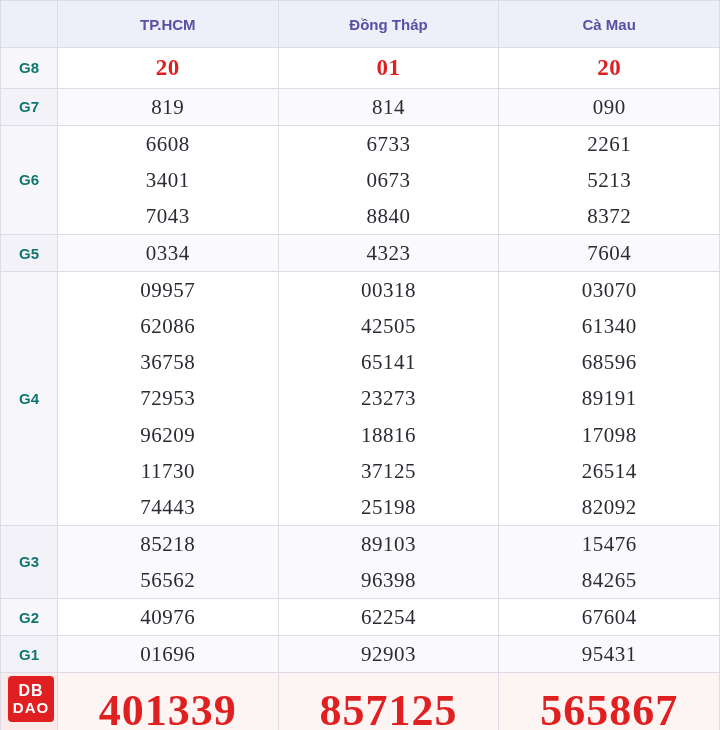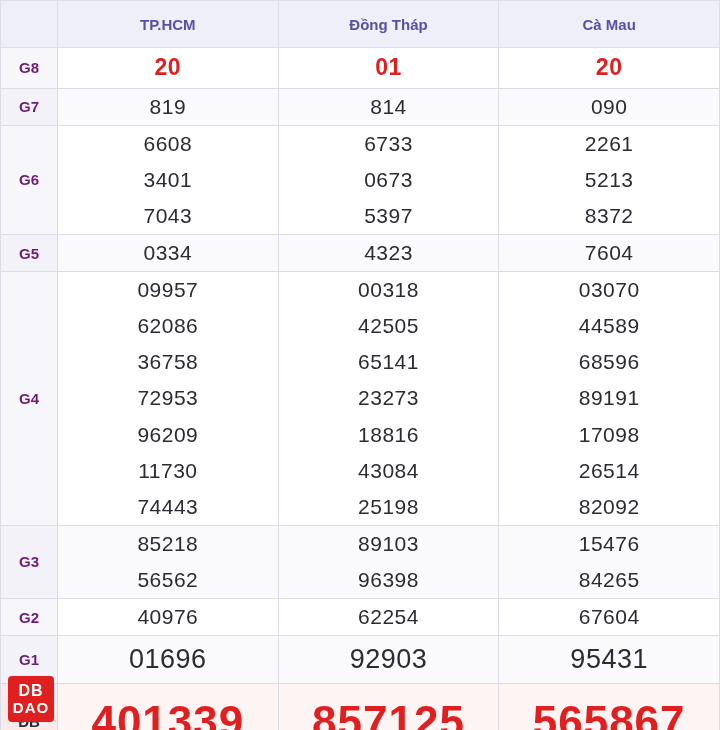--- a/index.html
+++ b/index.html
@@ -32,47 +32,48 @@
     font-weight: bold;
     height: 46px;
   }
   th.corner-cell {
     width: 56px;
     background: #efeffa;
   }
   td.label-cell {
     width: 56px;
     background: #f6f6fb;
-    color: #701a75;
+    color: #0f766e;
     font-weight: bold;
     font-size: 15px;
   }
   td.num-cell {
     font-size: 21px;
     color: #2b2b33;
     letter-spacing: 0.5px;
+    font-family: Liberation Serif, serif;
   }
   tr.row-alt td.num-cell {
     background: #fafafd;
   }
   tr.row-alt td.label-cell {
     background: #f2f2f8;
   }
   .numline {
     line-height: 1.72;
   }
   .highlight {
     color: #e02020;
     font-weight: bold;
   }
   tr.g8 td.num-cell {
     font-size: 23px;
   }
   tr.g1 td.num-cell {
-    font-size: 27px;
+    font-size: 21px;
     margin-top: 12px;
   }
   tr.db td.label-cell {
     background: #fbeaea;
     color: #2b2b33;
   }
   tr.db td.num-cell {
     font-size: 44px;
     color: #e02020;
     font-weight: bold;
@@ -153,21 +154,21 @@
     <tr>
       <td class="label-cell">G6</td>
       <td class="num-cell">
         <div class="numline">6608</div>
         <div class="numline">3401</div>
         <div class="numline">7043</div>
       </td>
       <td class="num-cell">
         <div class="numline">6733</div>
         <div class="numline">0673</div>
-        <div class="numline">5397</div>
+        <div class="numline">8840</div>
       </td>
       <td class="num-cell">
         <div class="numline">2261</div>
         <div class="numline">5213</div>
         <div class="numline">8372</div>
       </td>
     </tr>
 
     <tr class="row-alt">
       <td class="label-cell">G5</td>
@@ -192,26 +193,26 @@
         <div class="numline">96209</div>
         <div class="numline">11730</div>
         <div class="numline">74443</div>
       </td>
       <td class="num-cell">
         <div class="numline">00318</div>
         <div class="numline">42505</div>
         <div class="numline">65141</div>
         <div class="numline">23273</div>
         <div class="numline">18816</div>
-        <div class="numline">43084</div>
+        <div class="numline">37125</div>
         <div class="numline">25198</div>
       </td>
       <td class="num-cell">
         <div class="numline">03070</div>
-        <div class="numline">44589</div>
+        <div class="numline">61340</div>
         <div class="numline">68596</div>
         <div class="numline">89191</div>
         <div class="numline">17098</div>
         <div class="numline">26514</div>
         <div class="numline">82092</div>
       </td>
     </tr>
 
     <tr class="row-alt">
       <td class="label-cell">G3</td>

